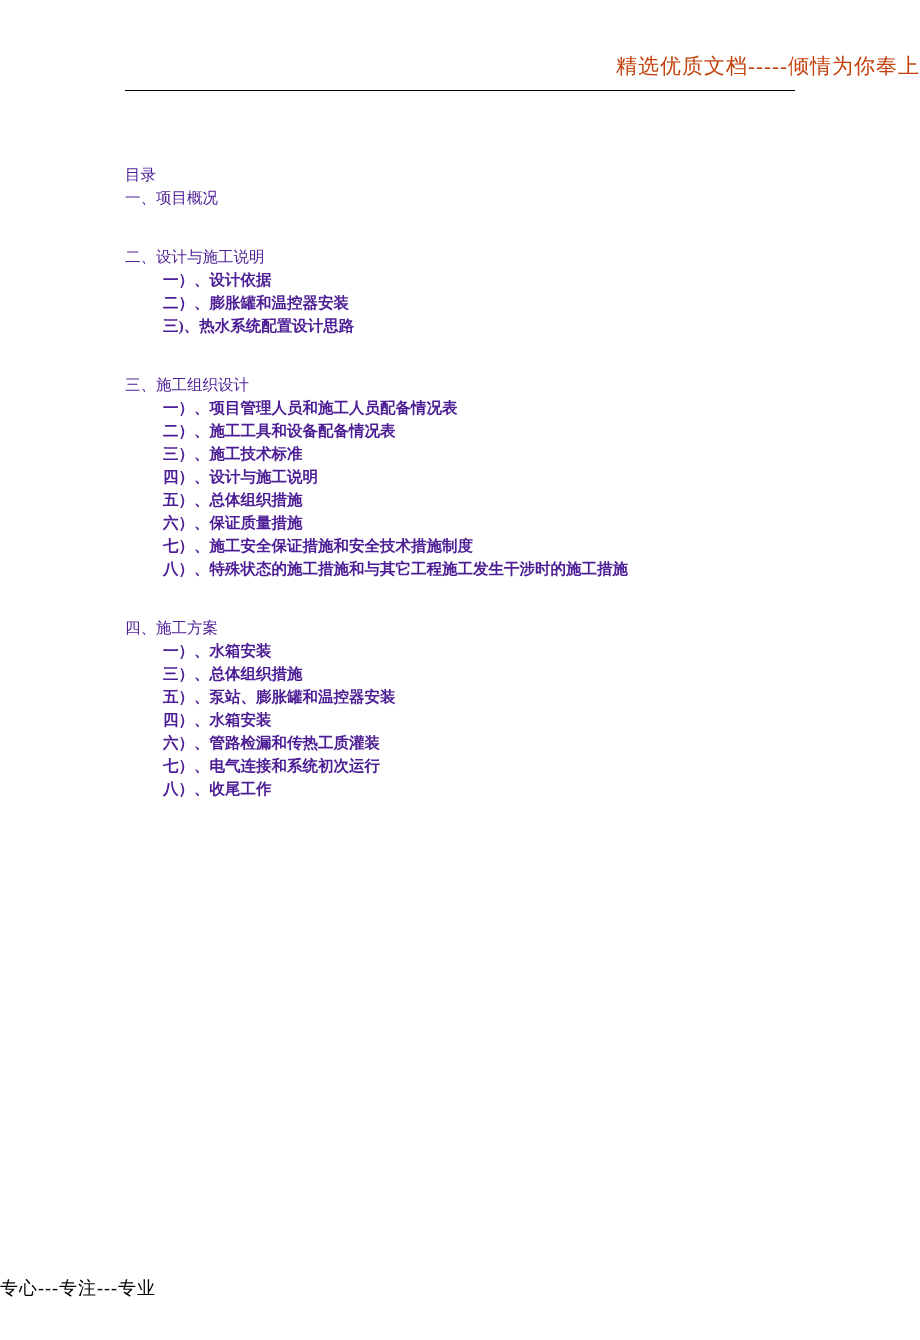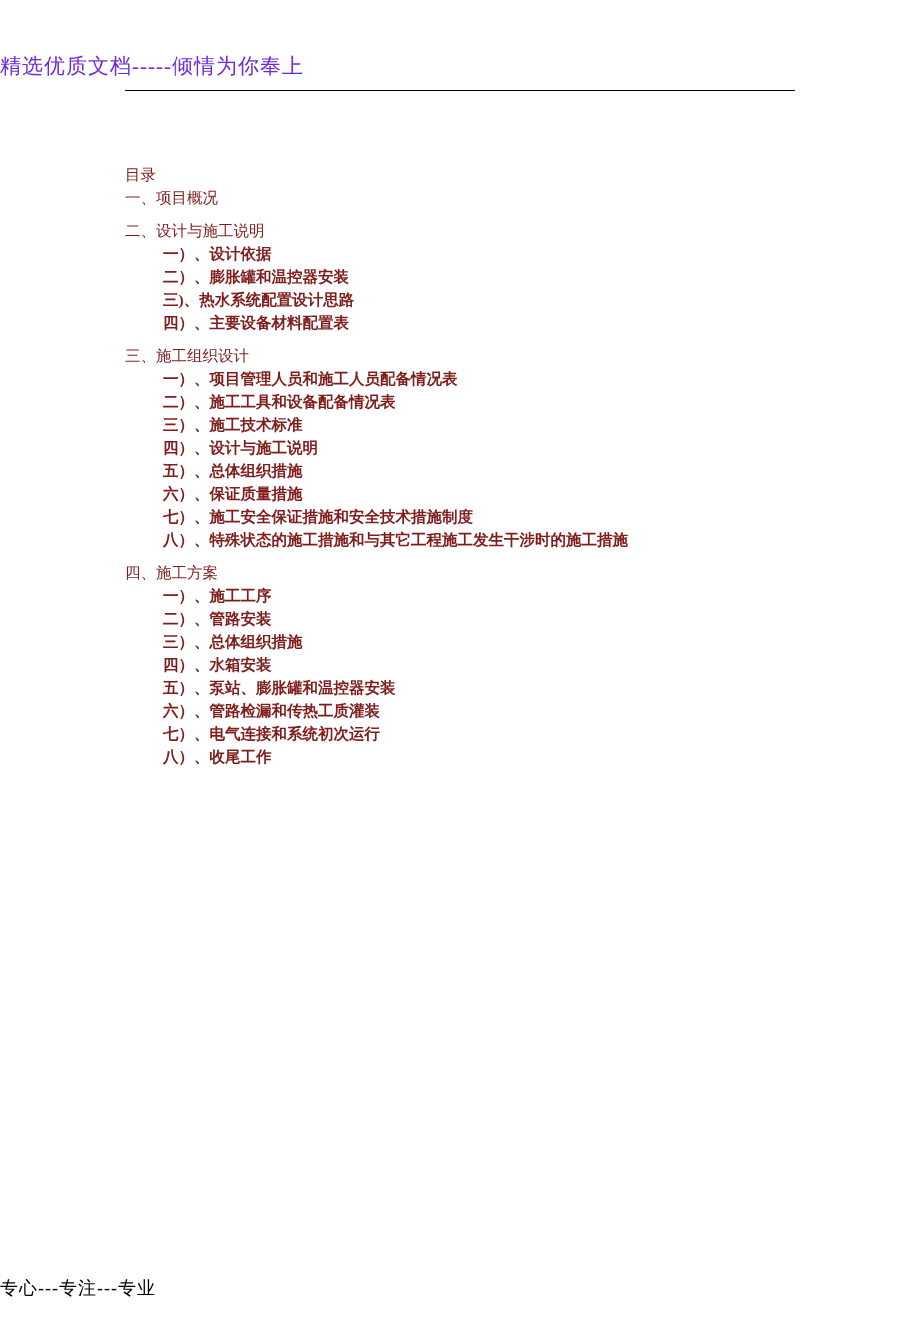--- a/index.html
+++ b/index.html
@@ -8,45 +8,45 @@
       box-sizing: border-box;
     }
     body {
       width: 920px;
       height: 1340px;
       background: #ffffff;
       font-family: "SimSun", "宋体", serif;
       position: relative;
     }
     .page-header {
-      text-align: left;
+      text-align: right;
       padding-top: 52px;
       font-size: 21px;
-      color: #6d28d9;
+      color: #c2410c;
       letter-spacing: 1px;
     }
     .header-rule {
       margin: 10px 125px 0 125px;
       border: none;
       border-top: 1.5px solid #000;
     }
     .content {
       padding: 72px 54px 0 125px;
       font-size: 15.5px;
-      color: #7f1d1d;
+      color: #4c1d95;
       line-height: 1.5;
     }
     .toc-title {
       margin-bottom: 0px;
     }
     .level-1 {
       margin-top: 0;
     }
     .level-1.with-gap {
-      margin-top: 10px;
+      margin-top: 36px;
     }
     .level-2 {
       padding-left: 38px;
       font-weight: bold;
     }
     .item {
       margin-bottom: 0;
       line-height: 23px;
     }
     .page-footer {
@@ -69,38 +69,36 @@
 
 <div class="content">
   <div class="toc-title item">目录</div>
 
   <div class="level-1 item">一、项目概况</div>
 
   <div class="level-1 with-gap item">二、设计与施工说明</div>
   <div class="level-2 item">一）、设计依据</div>
   <div class="level-2 item">二）、膨胀罐和温控器安装</div>
   <div class="level-2 item">三)、热水系统配置设计思路</div>
-  <div class="level-2 item">四）、主要设备材料配置表</div>
 
   <div class="level-1 with-gap item">三、施工组织设计</div>
   <div class="level-2 item">一）、项目管理人员和施工人员配备情况表</div>
   <div class="level-2 item">二）、施工工具和设备配备情况表</div>
   <div class="level-2 item">三）、施工技术标准</div>
   <div class="level-2 item">四）、设计与施工说明</div>
   <div class="level-2 item">五）、总体组织措施</div>
   <div class="level-2 item">六）、保证质量措施</div>
   <div class="level-2 item">七）、施工安全保证措施和安全技术措施制度</div>
   <div class="level-2 item">八）、特殊状态的施工措施和与其它工程施工发生干涉时的施工措施</div>
 
   <div class="level-1 with-gap item">四、施工方案</div>
-  <div class="level-2 item">一）、施工工序</div>
-  <div class="level-2 item">二）、管路安装</div>
+  <div class="level-2 item">一）、水箱安装</div>
   <div class="level-2 item">三）、总体组织措施</div>
+  <div class="level-2 item">五）、泵站、膨胀罐和温控器安装</div>
   <div class="level-2 item">四）、水箱安装</div>
-  <div class="level-2 item">五）、泵站、膨胀罐和温控器安装</div>
   <div class="level-2 item">六）、管路检漏和传热工质灌装</div>
   <div class="level-2 item">七）、电气连接和系统初次运行</div>
   <div class="level-2 item">八）、收尾工作</div>
 </div>
 
 <div class="page-footer">
   <span>专心---专注---专业</span>
 </div>
 
 </body></html>

